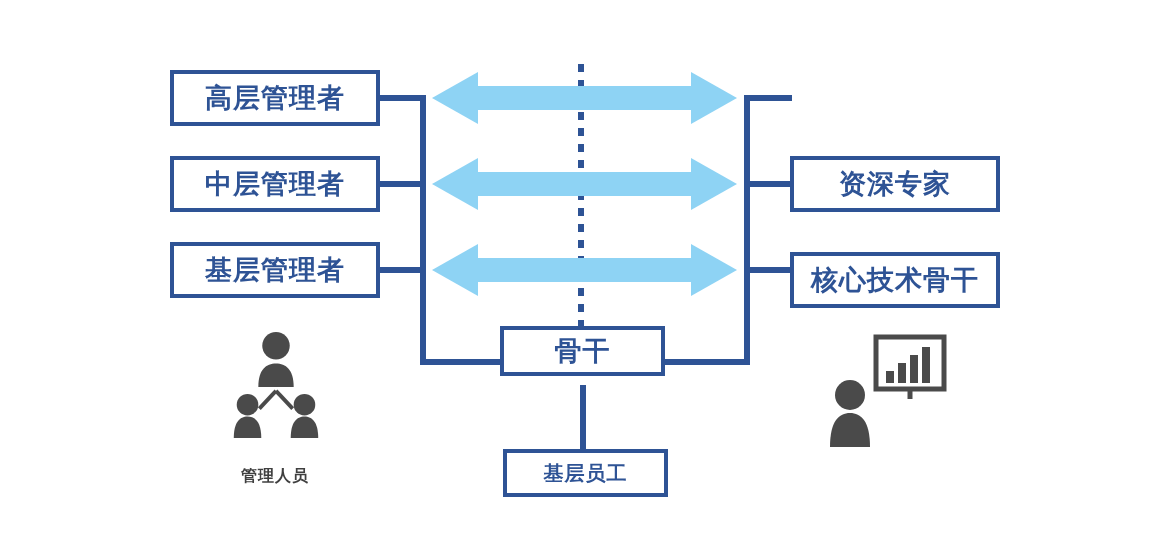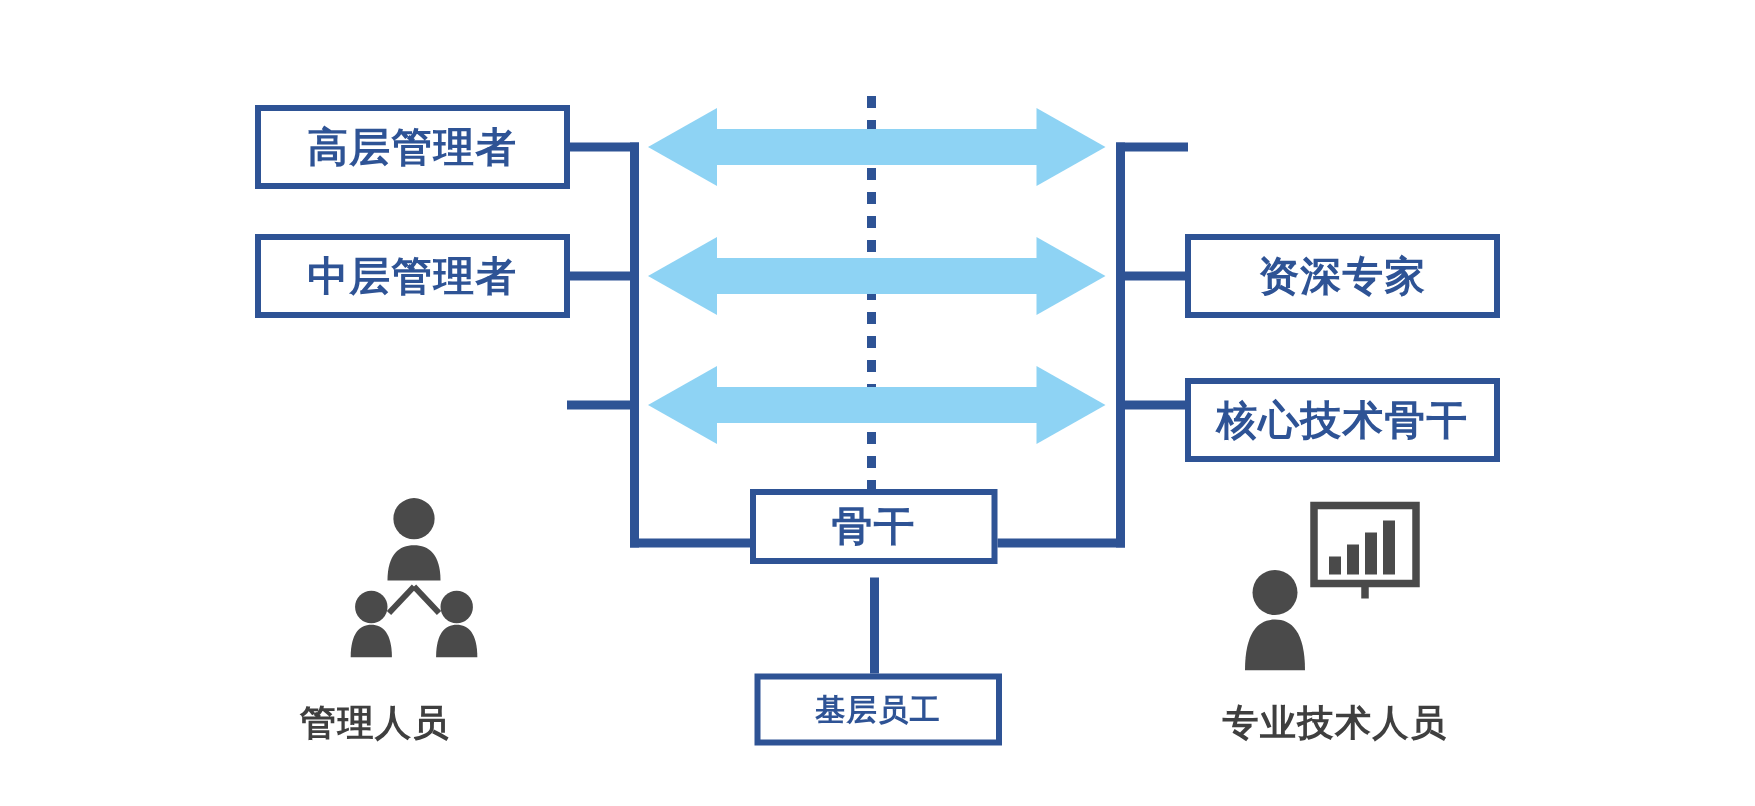--- a/index.html
+++ b/index.html
@@ -71,22 +71,23 @@
     border-top:26px solid transparent;
     border-bottom:26px solid transparent;
     border-left:46px solid var(--arrow);
   }
   .group-icon{
     position:absolute;
     z-index:2;
   }
   .group-label{
     position:absolute;
+    text-align:center;
     color:var(--label);
-    font-size:24px;
+    font-size:16px;
     font-weight:bold;
     letter-spacing:1px;
     z-index:2;
   }
 </style>
 </head>
 <body>
 
 <div class="canvas">
 
@@ -117,20 +118,21 @@
     <span class="head-right"></span>
   </div>
   <div class="double-arrow" style="left:432px;top:244px;width:305px;">
     <span class="head-left"></span>
     <span class="body"></span>
     <span class="head-right"></span>
   </div>
 
   <div class="box" style="left:170px;top:70px;width:210px;">高层管理者</div>
   <div class="box" style="left:170px;top:156px;width:210px;">中层管理者</div>
+  <div class="box" style="left:170px;top:242px;width:210px;">基层管理者</div>
 
   <div class="box" style="left:790px;top:156px;width:210px;">资深专家</div>
   <div class="box" style="left:790px;top:252px;width:210px;text-align:right;">核心技术骨干</div>
 
   <div class="box" style="left:500px;top:326px;width:165px;height:50px;">骨干</div>
   <div class="box" style="left:503px;top:449px;width:165px;height:48px;font-size:20px;">基层员工</div>
 
   <svg class="group-icon" style="left:222px;top:330px;" width="108" height="118" viewBox="0 0 110 120">
     <g fill="var(--icon)" stroke="none">
       <circle cx="55" cy="16" r="14"></circle>
@@ -155,15 +157,14 @@
       <rect x="58" y="38" width="8" height="12"></rect>
       <rect x="70" y="30" width="8" height="20"></rect>
       <rect x="82" y="22" width="8" height="28"></rect>
       <rect x="94" y="14" width="8" height="36"></rect>
       <circle cx="22" cy="62" r="15"></circle>
       <path d="M2 114 C2 88 11 80 22 80 C33 80 42 88 42 114 Z"></path>
     </g>
   </svg>
 
   <div class="group-label" style="left:200px;top:466px;width:150px;">管理人员</div>
-  <div class="group-label" style="left:815px;top:466px;width:165px;">专业技术人员</div>
 
 </div>
 
 </body></html>

